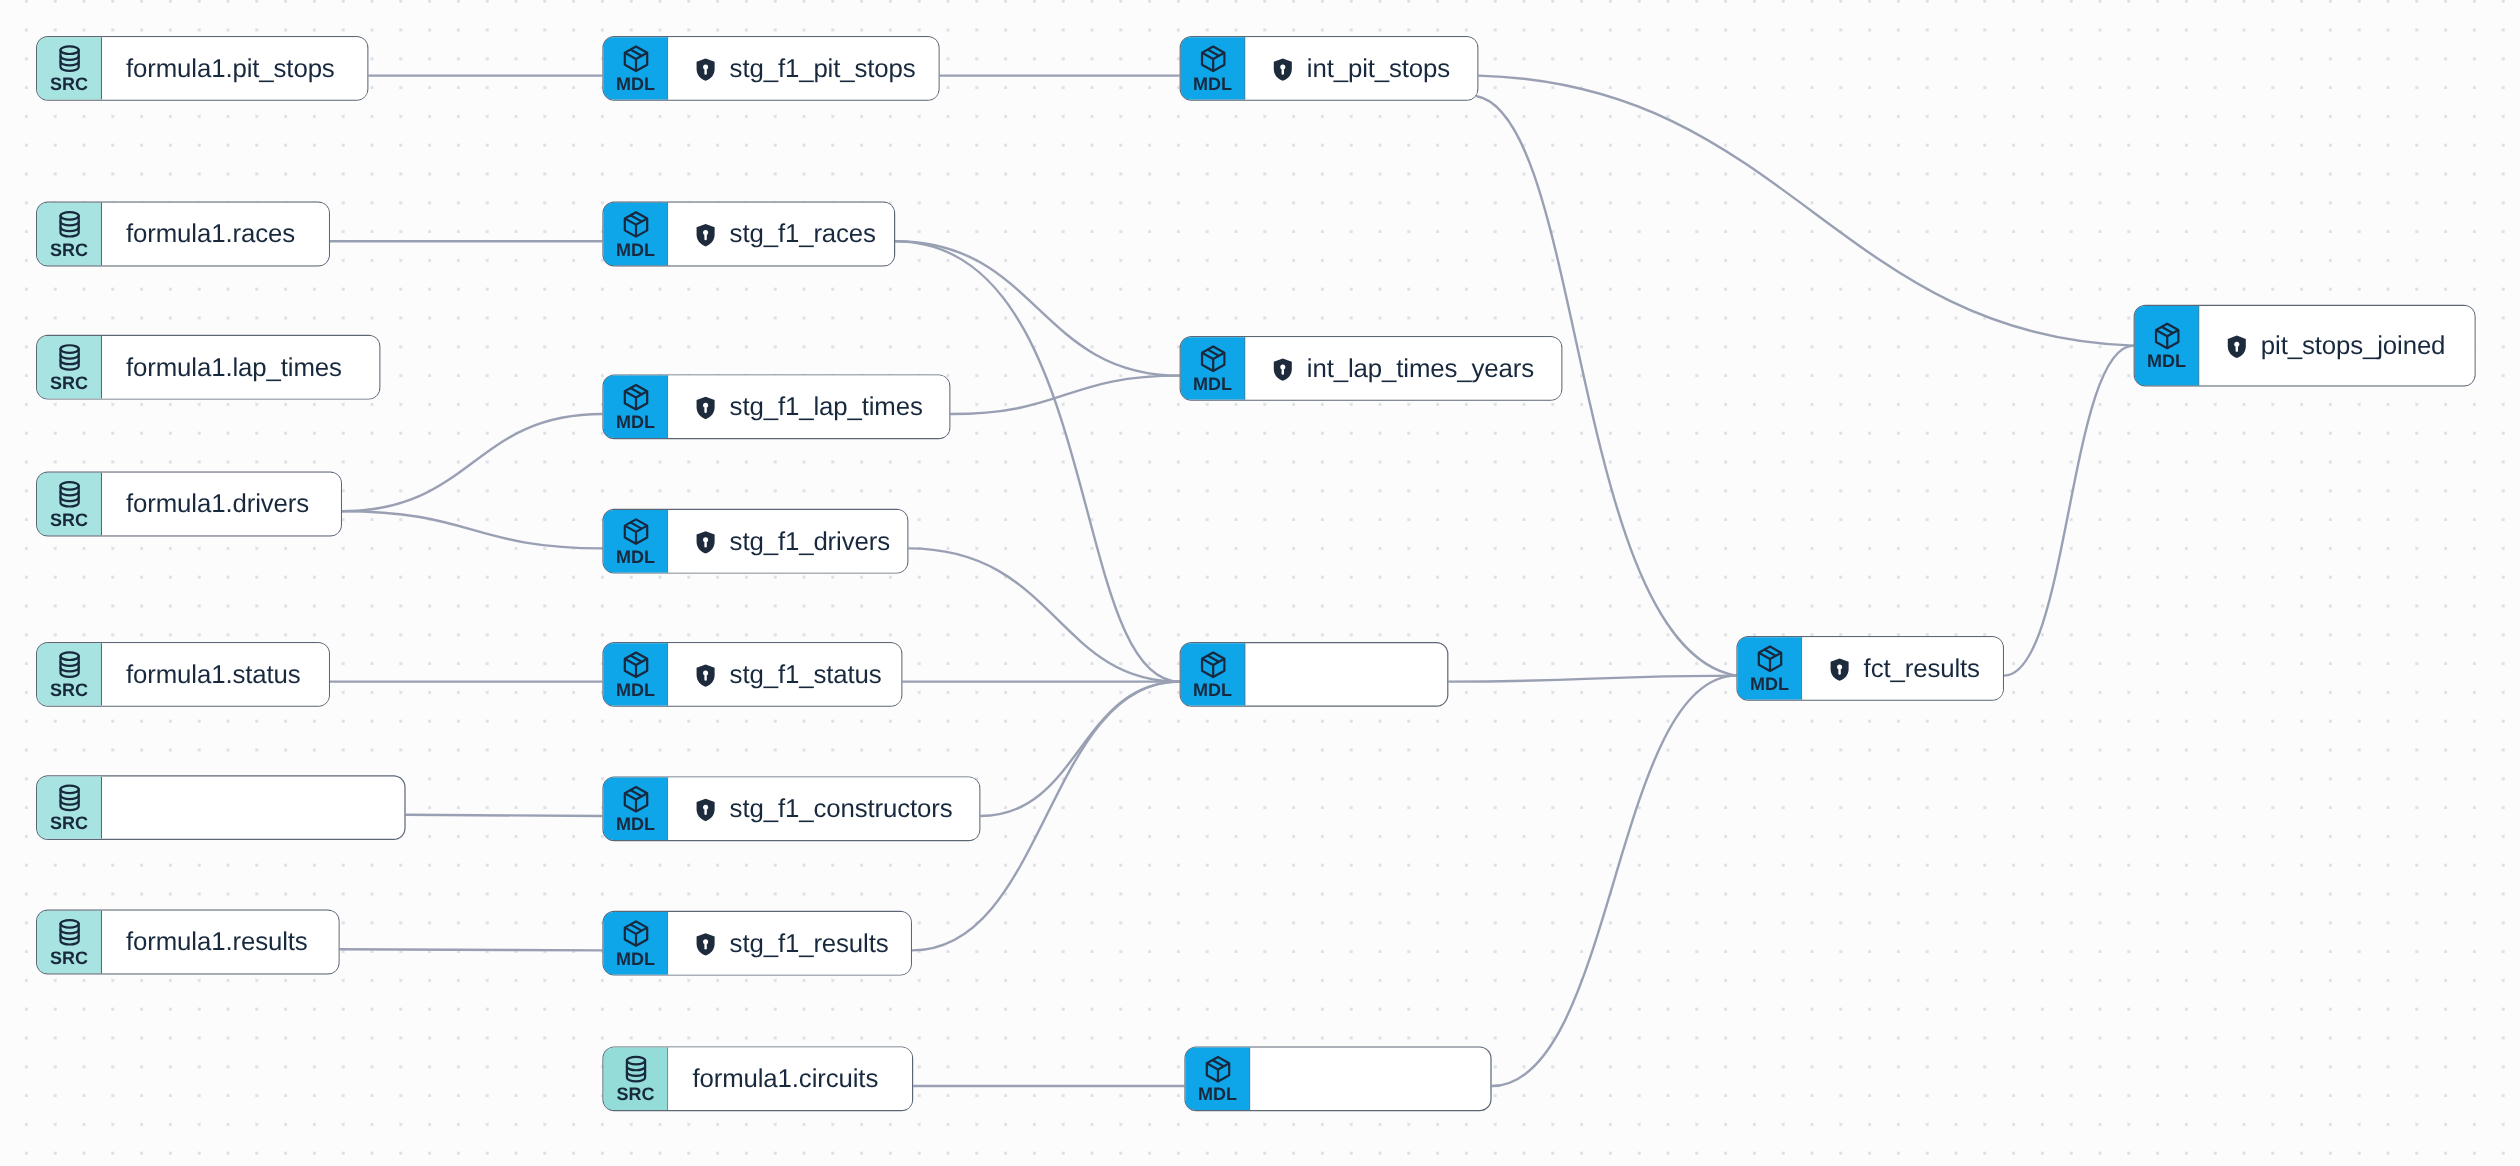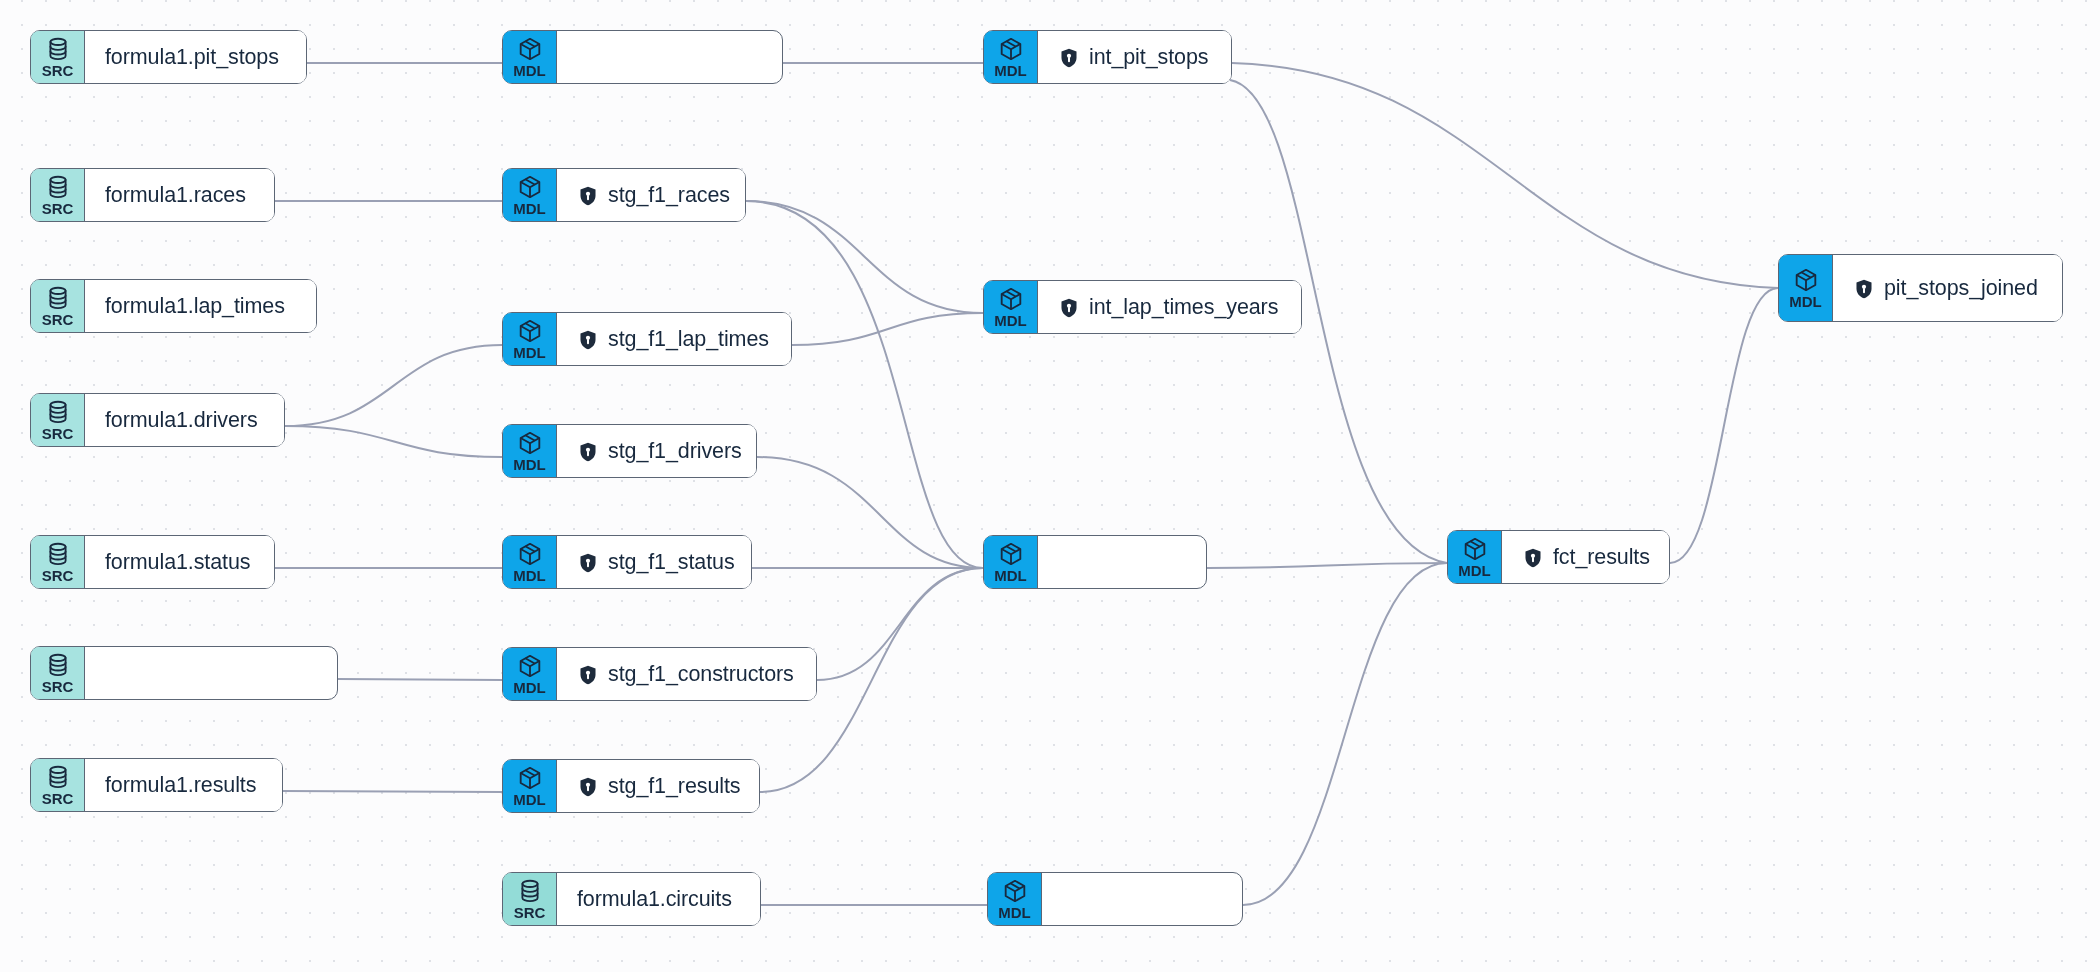--- a/index.html
+++ b/index.html
@@ -186,20 +186,26 @@
     </div>
   </div>
 
   <div class="node" style="left:502px;top:30px;width:281px;">
     <div class="badge mdl">
       <svg class="bicon">
           <use href="#i-cube"></use>
         </svg>
       <span class="btxt">MDL</span>
     </div>
+    <div class="body">
+      <svg class="shield">
+          <use href="#i-shield"></use>
+        </svg>
+      <span class="lbl">stg_f1_pit_stops</span>
+    </div>
   </div>
 
   <div class="node" style="left:502px;top:168px;width:244px;">
     <div class="badge mdl">
       <svg class="bicon">
           <use href="#i-cube"></use>
         </svg>
       <span class="btxt">MDL</span>
     </div>
     <div class="body">

